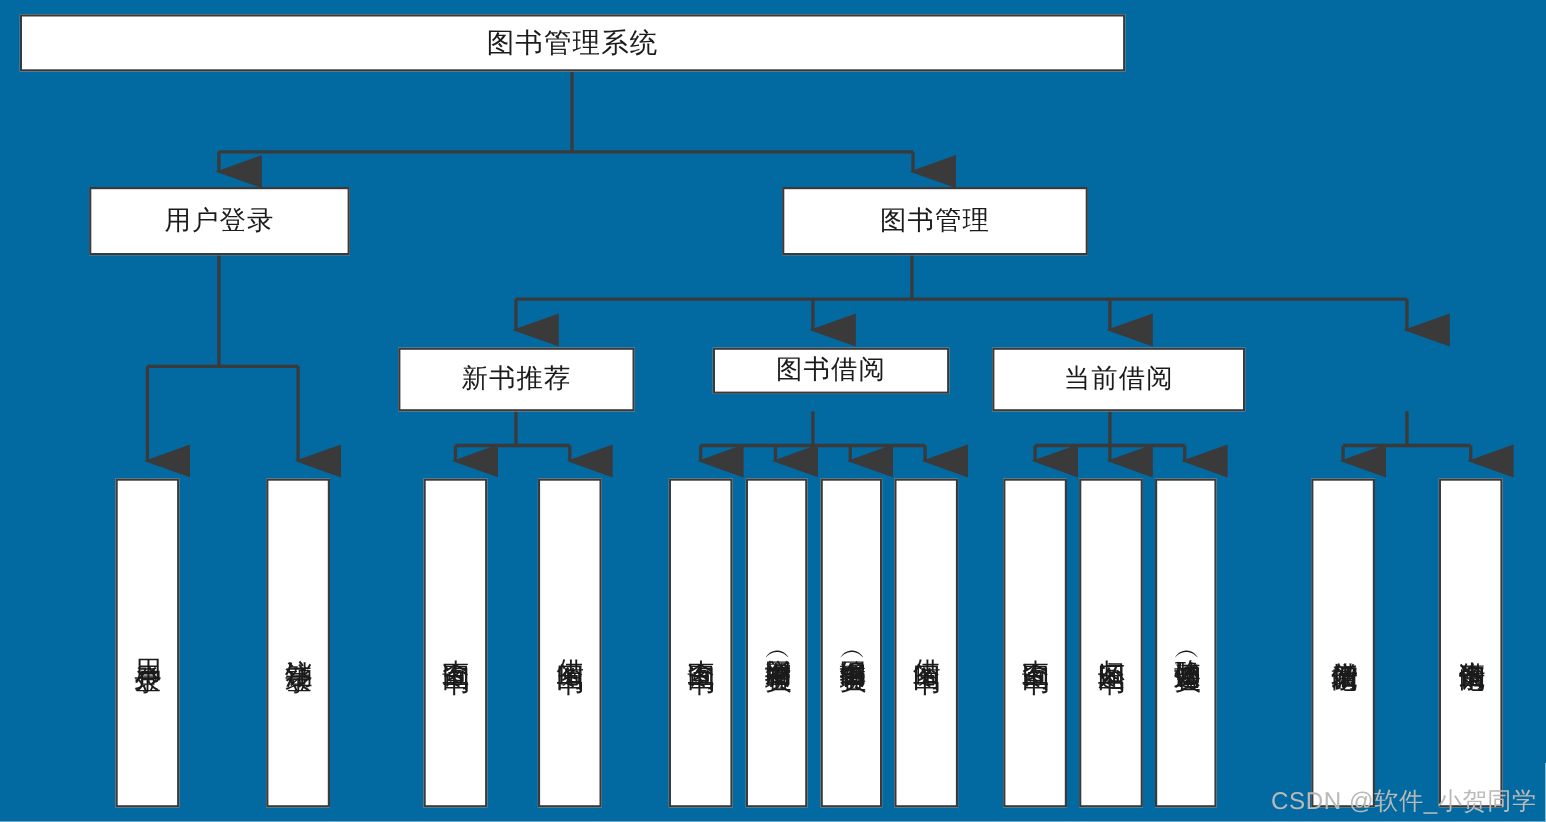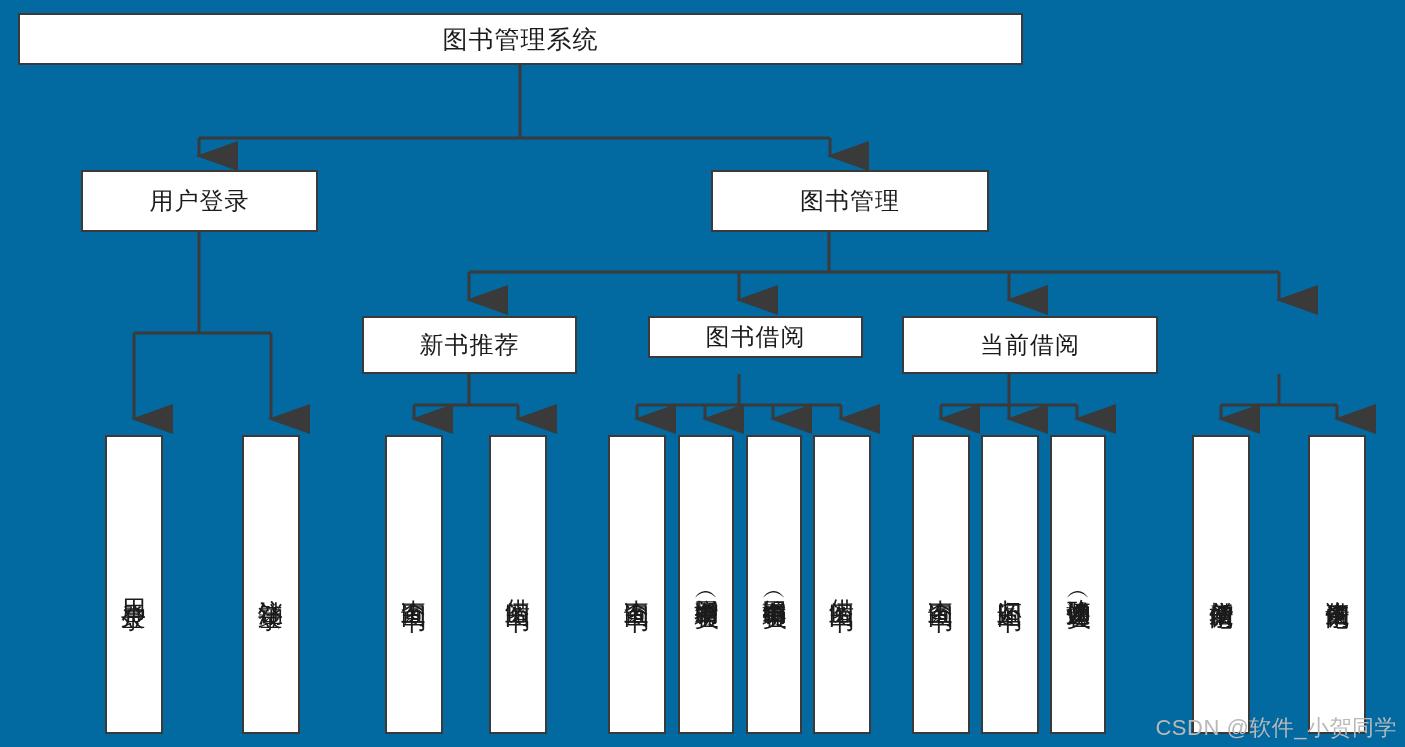--- a/index.html
+++ b/index.html
@@ -129,21 +129,21 @@
   <div class="node h" style="left:711px;top:170px;width:278px;height:62px;">
     <span class="lbl">图书管理</span>
   </div>
 
   <div class="node h" style="left:362px;top:316px;width:215px;height:58px;">
     <span class="lbl">新书推荐</span>
   </div>
   <div class="node h" style="left:604px;top:316px;width:215px;height:42px;margin-left:44px;">
     <span class="lbl">图书借阅</span>
   </div>
-  <div class="node h" style="left:902px;top:316px;width:256px;height:58px;">
+  <div class="node h" style="left:902px;top:316px;width:230px;height:58px;">
     <span class="lbl">当前借阅</span>
   </div>
 
   <div class="node v" style="left:105px;top:435px;width:58px;height:299px;">
     <span class="lbl">用户登录</span>
   </div>
   <div class="node v" style="left:242px;top:435px;width:58px;height:299px;">
     <span class="lbl">注销登录</span>
   </div>
 

